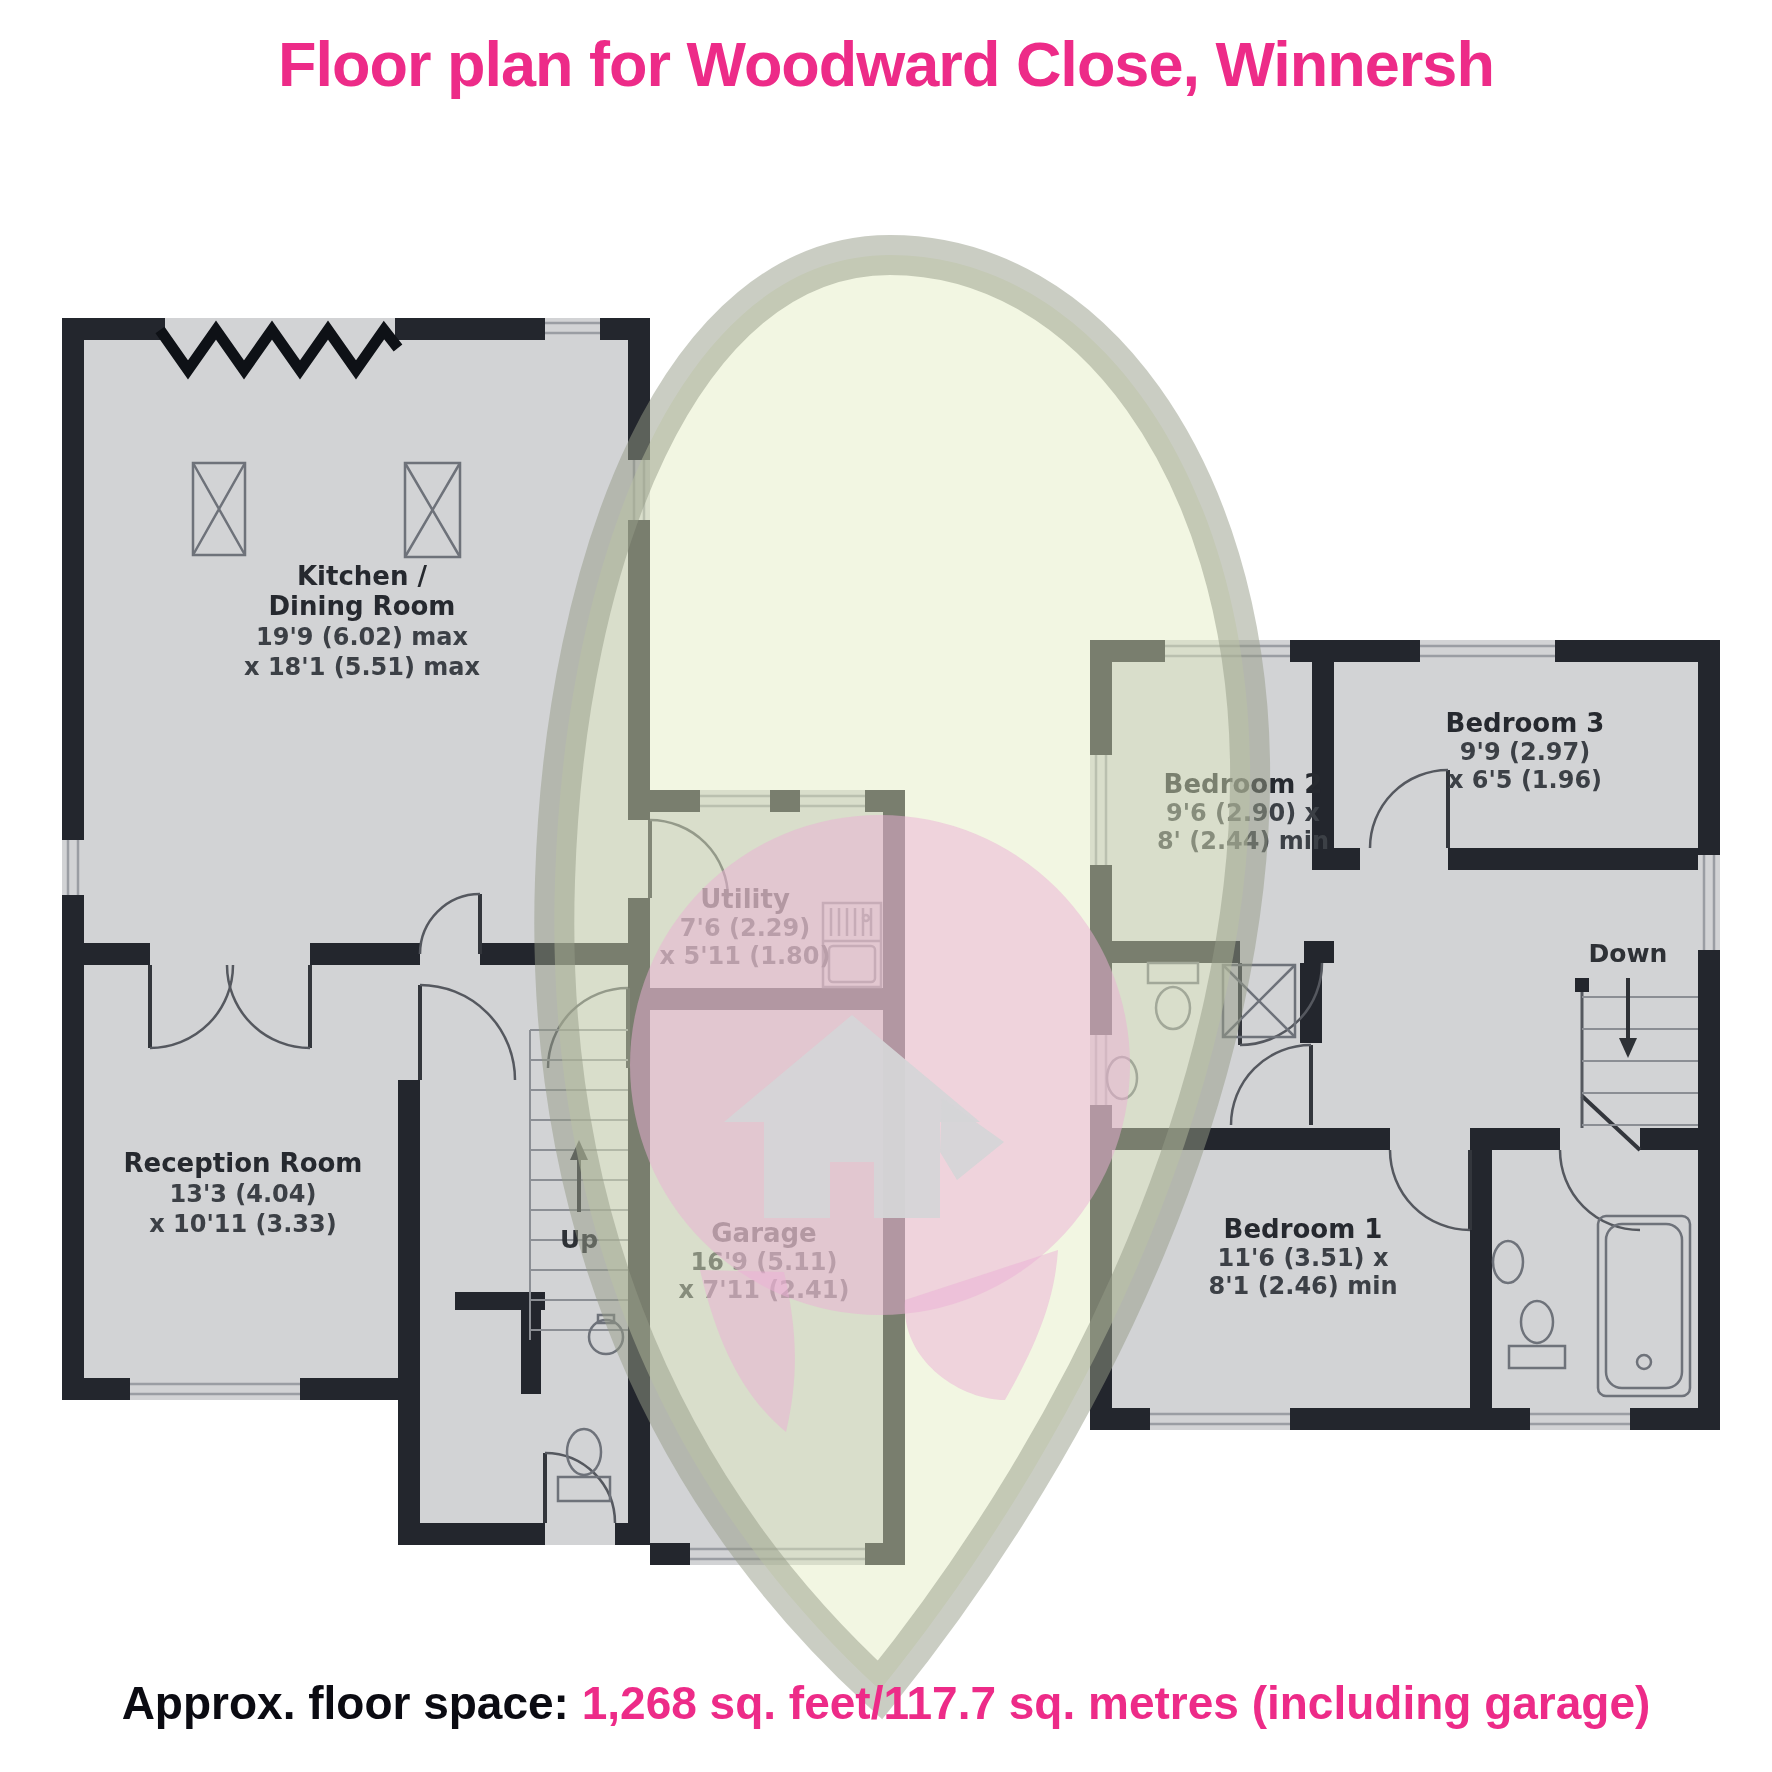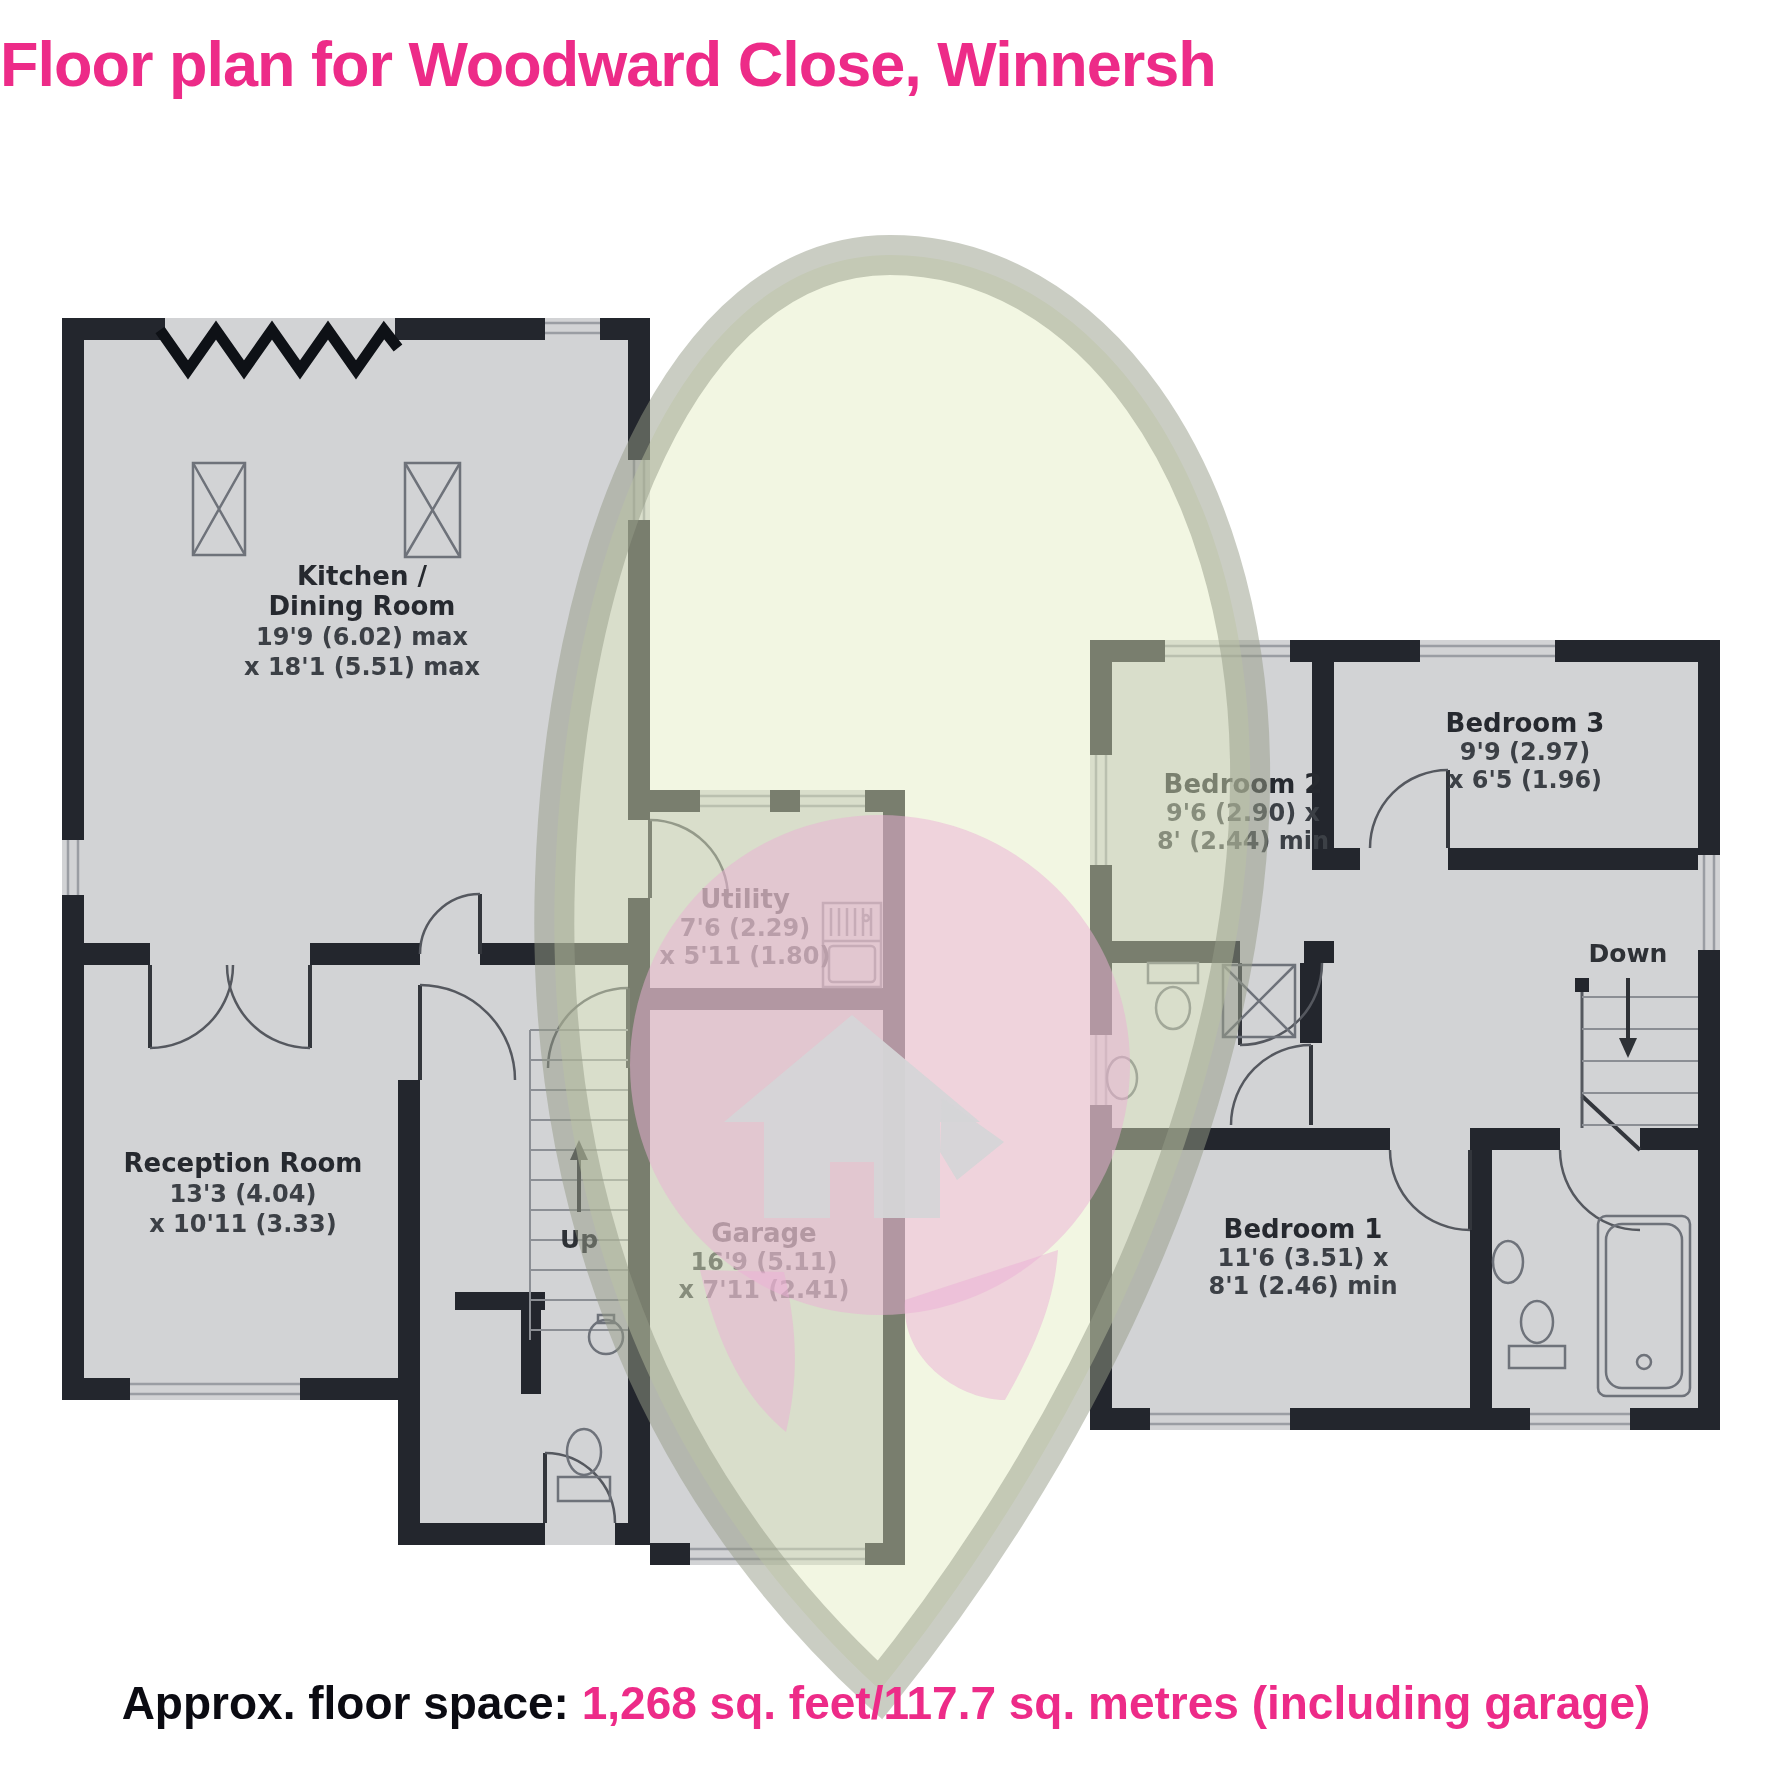--- a/index.html
+++ b/index.html
@@ -1,18 +1,18 @@
 <!DOCTYPE html>
 <html><head>
 <meta charset="utf-8">
 <style>
   html,body{margin:0;padding:0;background:#ffffff;}
   #page{position:relative;width:1772px;height:1772px;background:#ffffff;overflow:hidden;
         font-family:"Liberation Sans",sans-serif;}
-  .hdr{position:absolute;left:0;width:100%;}
+  .hdr{position:absolute;left:0;width:100%;text-align:center;}
   #title{top:28px;font-size:63px;font-weight:800;letter-spacing:-1px;color:#ED2B88;}
   #subtitle{top:128px;font-size:42px;font-weight:800;color:#0B0B12;}
   #footer{position:absolute;left:0;bottom:42px;width:100%;text-align:center;
           font-size:46px;font-weight:800;color:#0B0B12;}
   #footer .pink{color:#ED2B88;}
   svg{position:absolute;left:0;top:0;}
   text{font-family:"DejaVu Sans","Liberation Sans",sans-serif;}
   .roomname{font-size:26px;font-weight:bold;fill:#26292F;}
   .roomdim{font-size:24px;font-weight:bold;fill:#3C4046;}
   .stairlbl{font-size:25px;font-weight:bold;fill:#2E3136;}

